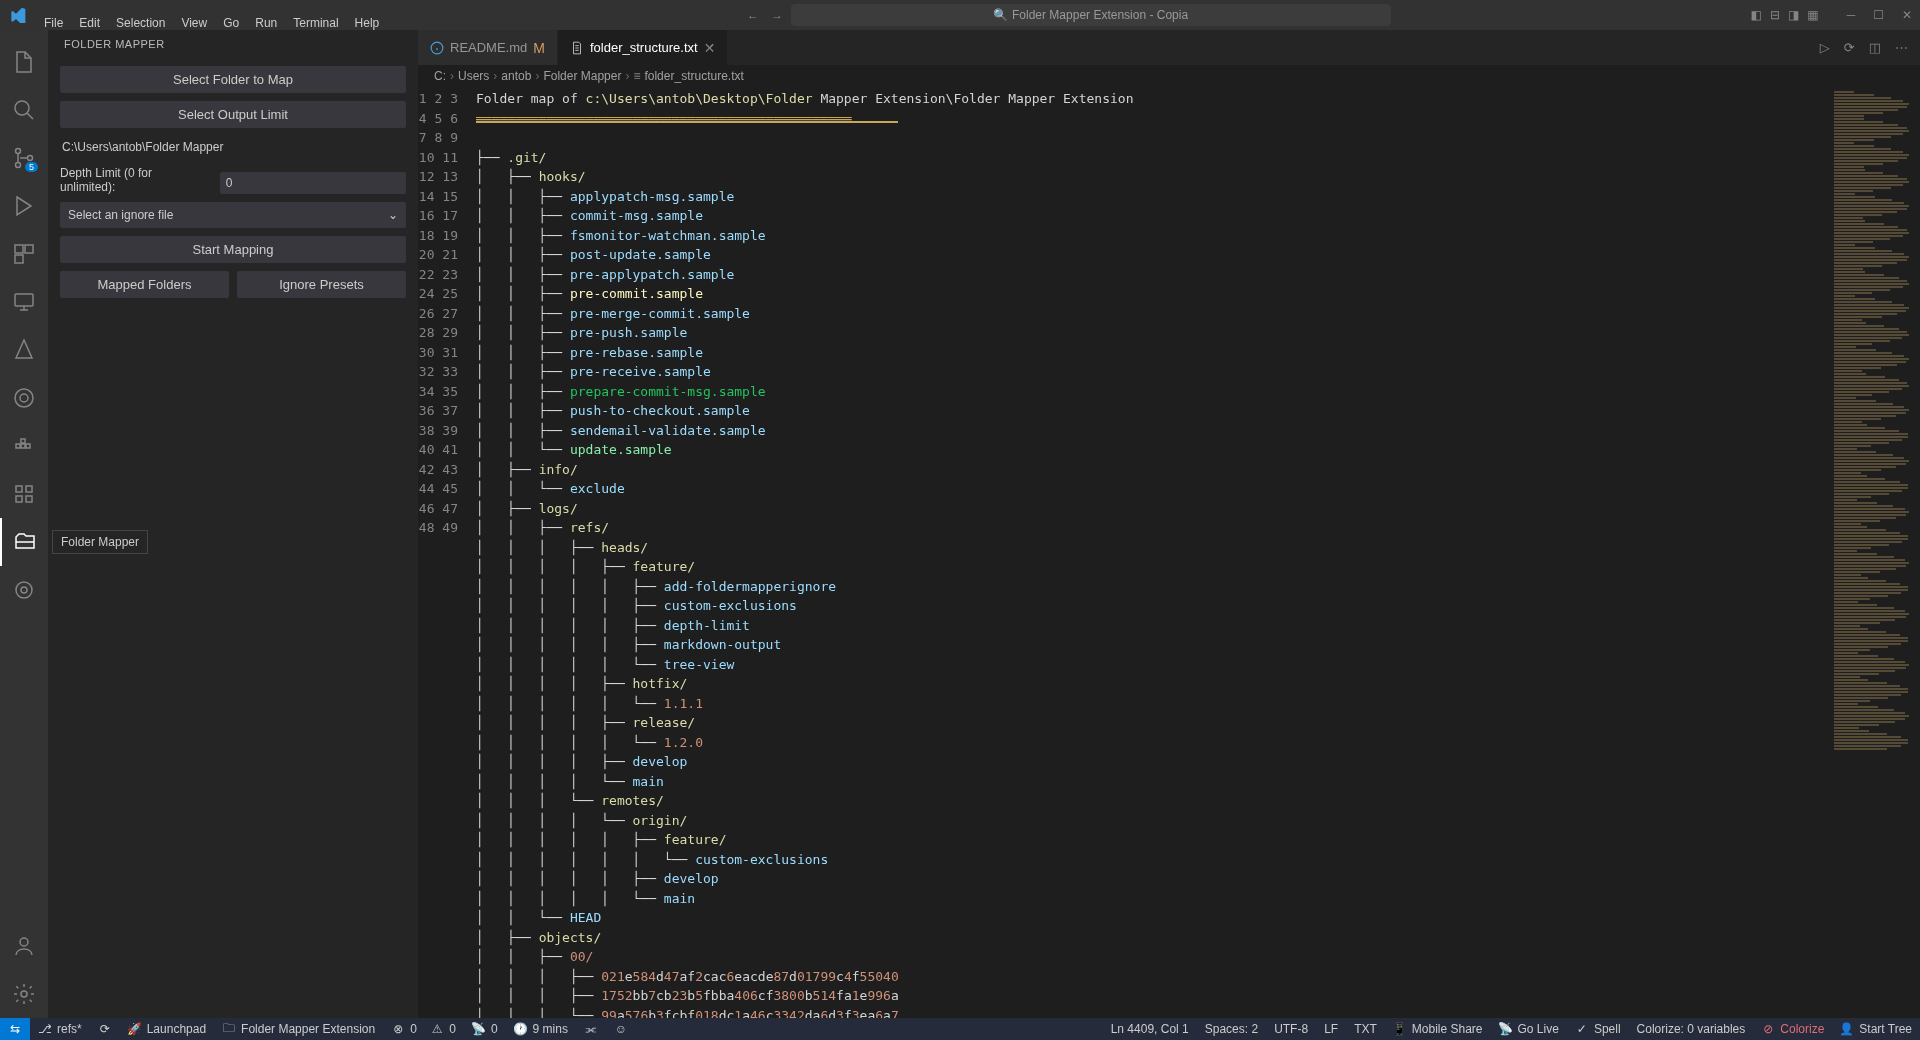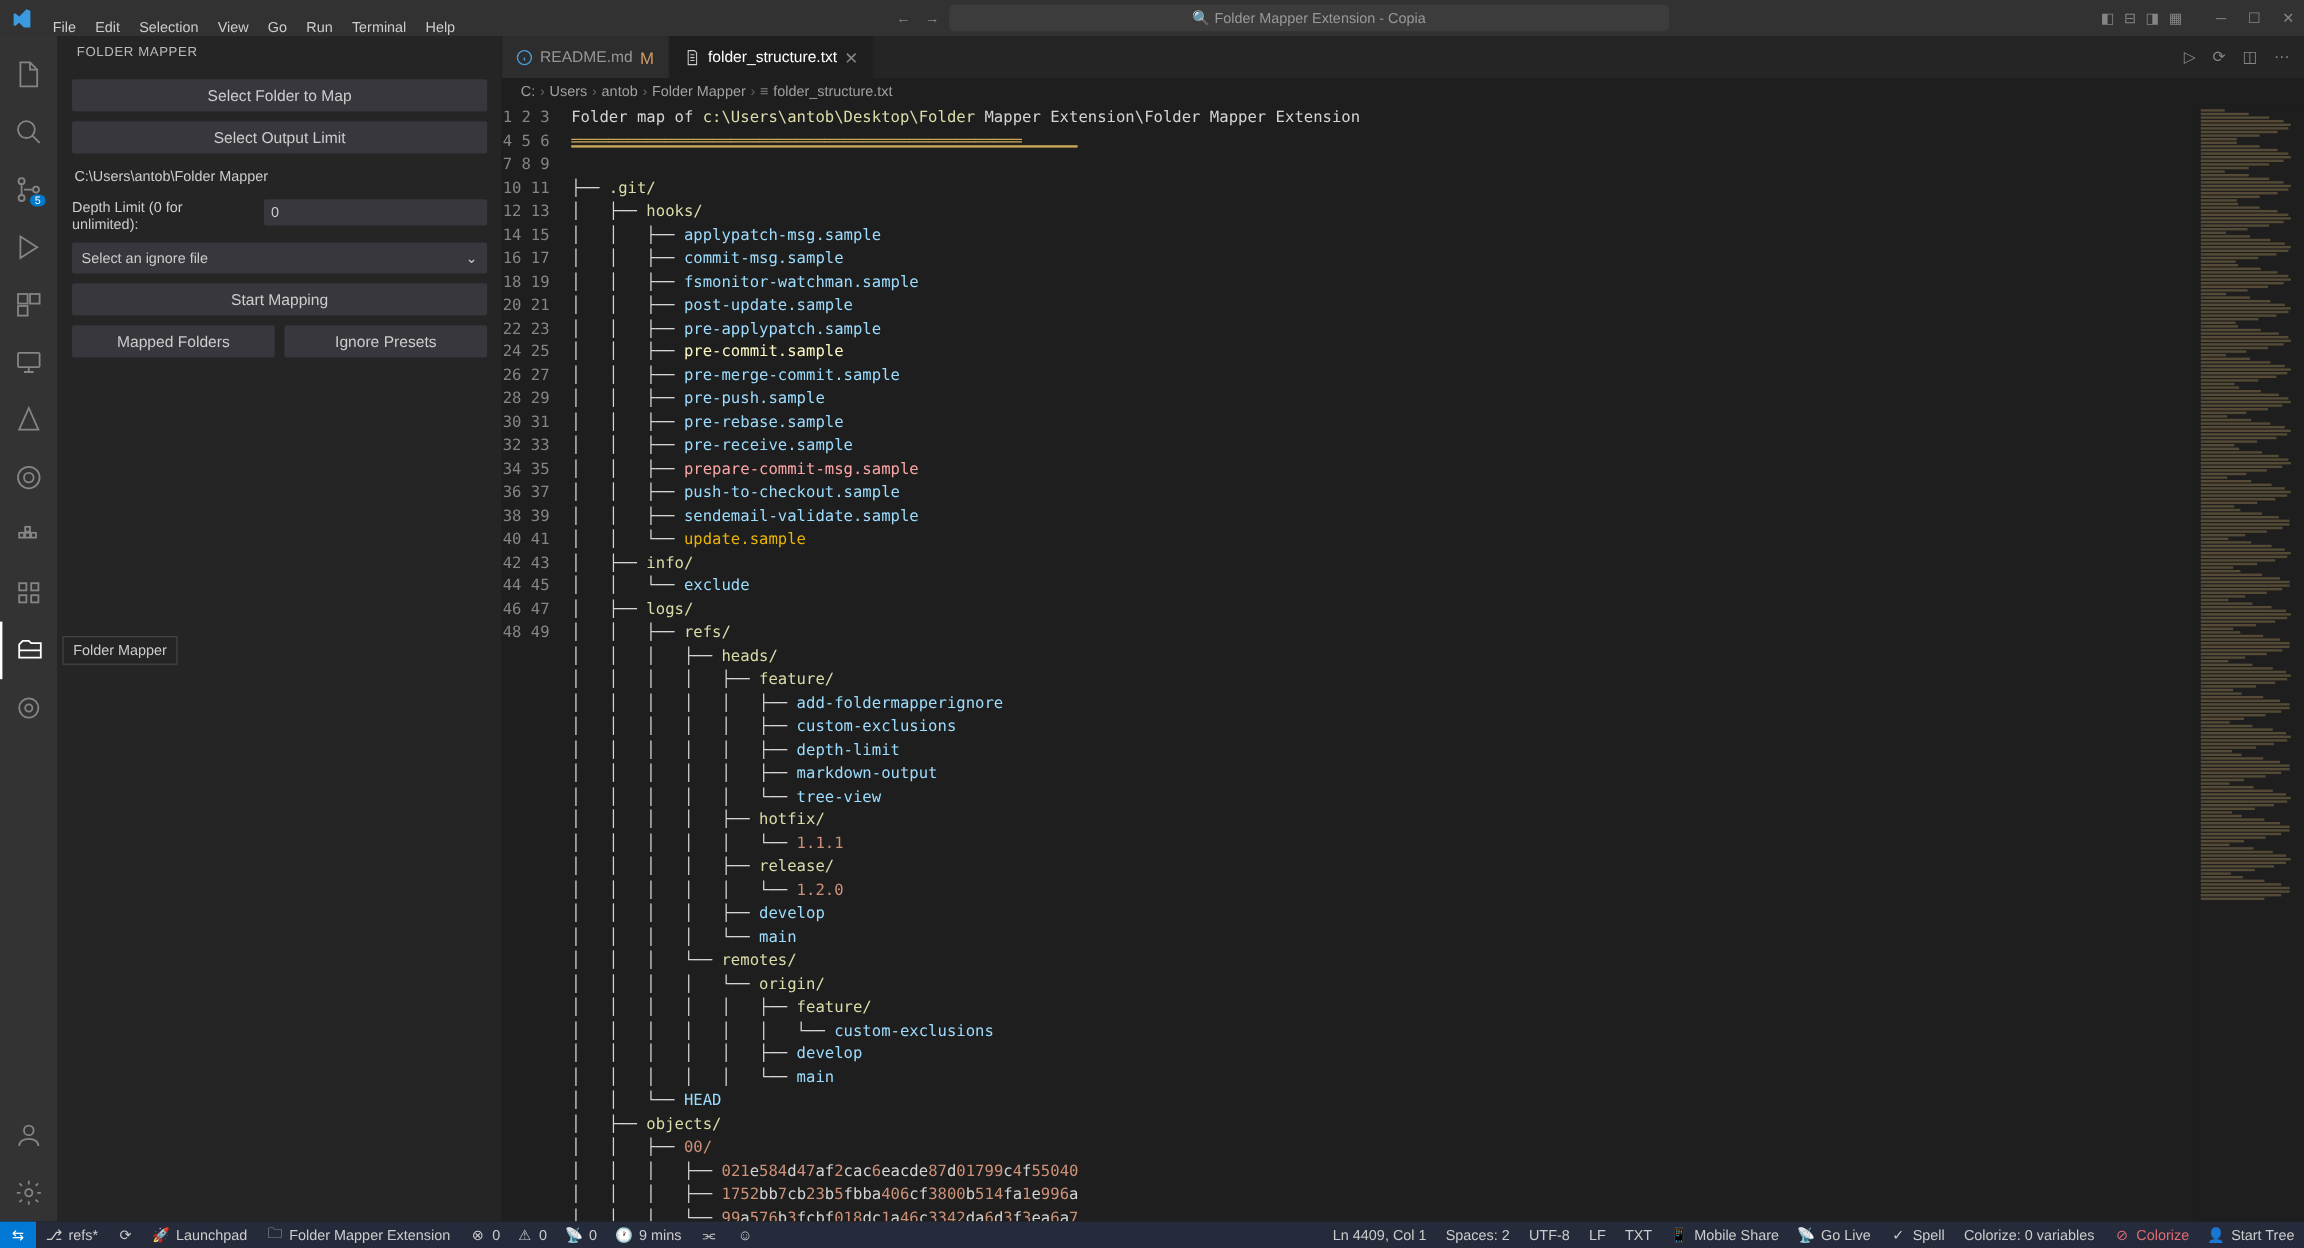--- a/index.html
+++ b/index.html
@@ -124,21 +124,21 @@
   font-size: 13px;
   text-align: center;
   cursor: pointer;
   border-radius: 2px;
 }
 .path-txt {
   font-size: 12px;
   color: #cccccc;
   padding: 4px 2px;
 }
-.depth-row { display: flex; align-items: flex-start; gap: 20px; }
+.depth-row { display: flex; align-items: flex-end; gap: 20px; }
 .depth-row label { font-size: 12px; }
 .depth-row input {
   background: #37373d;
   border: none;
   color: #ccc;
   padding: 4px 6px;
   width: 200px;
   font-size: 12px;
   border-radius: 2px;
 }
@@ -550,24 +550,24 @@
 <span class="tok-tree" style="color:#d4d4d4">│   │   ├── </span><span class="tok-plain" style="color:#9cdcfe">applypatch-msg.sample</span>
 <span class="tok-tree" style="color:#d4d4d4">│   │   ├── </span><span class="tok-plain" style="color:#9cdcfe">commit-msg.sample</span>
 <span class="tok-tree" style="color:#d4d4d4">│   │   ├── </span><span class="tok-plain" style="color:#9cdcfe">fsmonitor-watchman.sample</span>
 <span class="tok-tree" style="color:#d4d4d4">│   │   ├── </span><span class="tok-plain" style="color:#9cdcfe">post-update.sample</span>
 <span class="tok-tree" style="color:#d4d4d4">│   │   ├── </span><span class="tok-plain" style="color:#9cdcfe">pre-applypatch.sample</span>
 <span class="tok-tree" style="color:#d4d4d4">│   │   ├── </span><span class="tok-plain" style="color:#fef9c3">pre-commit.sample</span>
 <span class="tok-tree" style="color:#d4d4d4">│   │   ├── </span><span class="tok-plain" style="color:#9cdcfe">pre-merge-commit.sample</span>
 <span class="tok-tree" style="color:#d4d4d4">│   │   ├── </span><span class="tok-plain" style="color:#9cdcfe">pre-push.sample</span>
 <span class="tok-tree" style="color:#d4d4d4">│   │   ├── </span><span class="tok-plain" style="color:#9cdcfe">pre-rebase.sample</span>
 <span class="tok-tree" style="color:#d4d4d4">│   │   ├── </span><span class="tok-plain" style="color:#9cdcfe">pre-receive.sample</span>
-<span class="tok-tree" style="color:#d4d4d4">│   │   ├── </span><span class="tok-plain" style="color:#fca5a5">prepare-commit-msg.sample</span>
+<span class="tok-tree" style="color:#d4d4d4">│   │   ├── </span><span class="tok-plain" style="color:#22c55e">prepare-commit-msg.sample</span>
 <span class="tok-tree" style="color:#d4d4d4">│   │   ├── </span><span class="tok-plain" style="color:#9cdcfe">push-to-checkout.sample</span>
 <span class="tok-tree" style="color:#d4d4d4">│   │   ├── </span><span class="tok-plain" style="color:#9cdcfe">sendemail-validate.sample</span>
-<span class="tok-tree" style="color:#d4d4d4">│   │   └── </span><span class="tok-plain" style="color:#eab308">update.sample</span>
+<span class="tok-tree" style="color:#d4d4d4">│   │   └── </span><span class="tok-plain" style="color:#86efac">update.sample</span>
 <span class="tok-tree" style="color:#d4d4d4">│   ├── </span><span class="tok-dir">info/</span>
 <span class="tok-tree" style="color:#d4d4d4">│   │   └── </span><span class="tok-plain" style="color:#9cdcfe">exclude</span>
 <span class="tok-tree" style="color:#d4d4d4">│   ├── </span><span class="tok-dir">logs/</span>
 <span class="tok-tree" style="color:#d4d4d4">│   │   ├── </span><span class="tok-dir">refs/</span>
 <span class="tok-tree" style="color:#d4d4d4">│   │   │   ├── </span><span class="tok-dir">heads/</span>
 <span class="tok-tree" style="color:#d4d4d4">│   │   │   │   ├── </span><span class="tok-dir">feature/</span>
 <span class="tok-tree" style="color:#d4d4d4">│   │   │   │   │   ├── </span><span class="tok-plain" style="color:#9cdcfe">add-foldermapperignore</span>
 <span class="tok-tree" style="color:#d4d4d4">│   │   │   │   │   ├── </span><span class="tok-plain" style="color:#9cdcfe">custom-exclusions</span>
 <span class="tok-tree" style="color:#d4d4d4">│   │   │   │   │   ├── </span><span class="tok-plain" style="color:#9cdcfe">depth-limit</span>
 <span class="tok-tree" style="color:#d4d4d4">│   │   │   │   │   ├── </span><span class="tok-plain" style="color:#9cdcfe">markdown-output</span>

